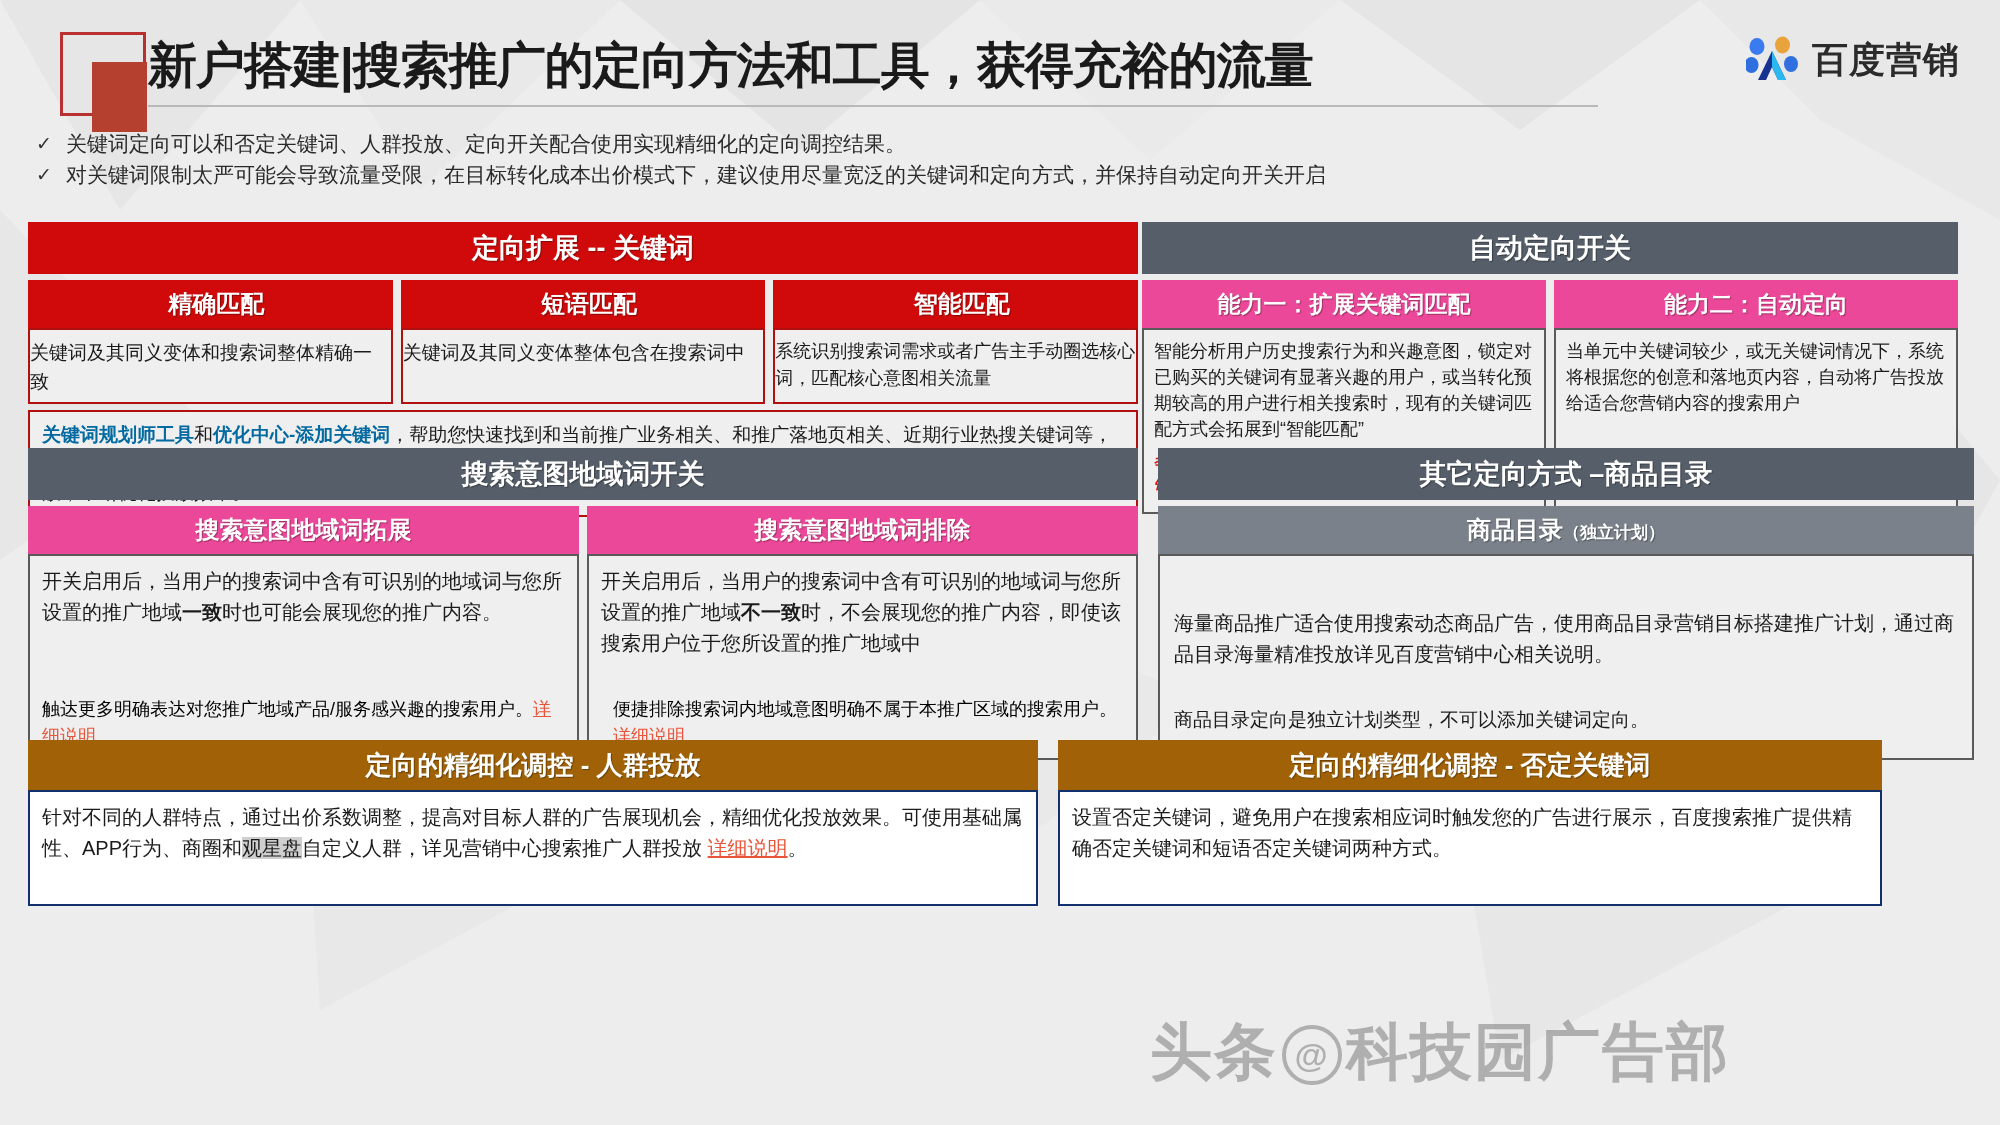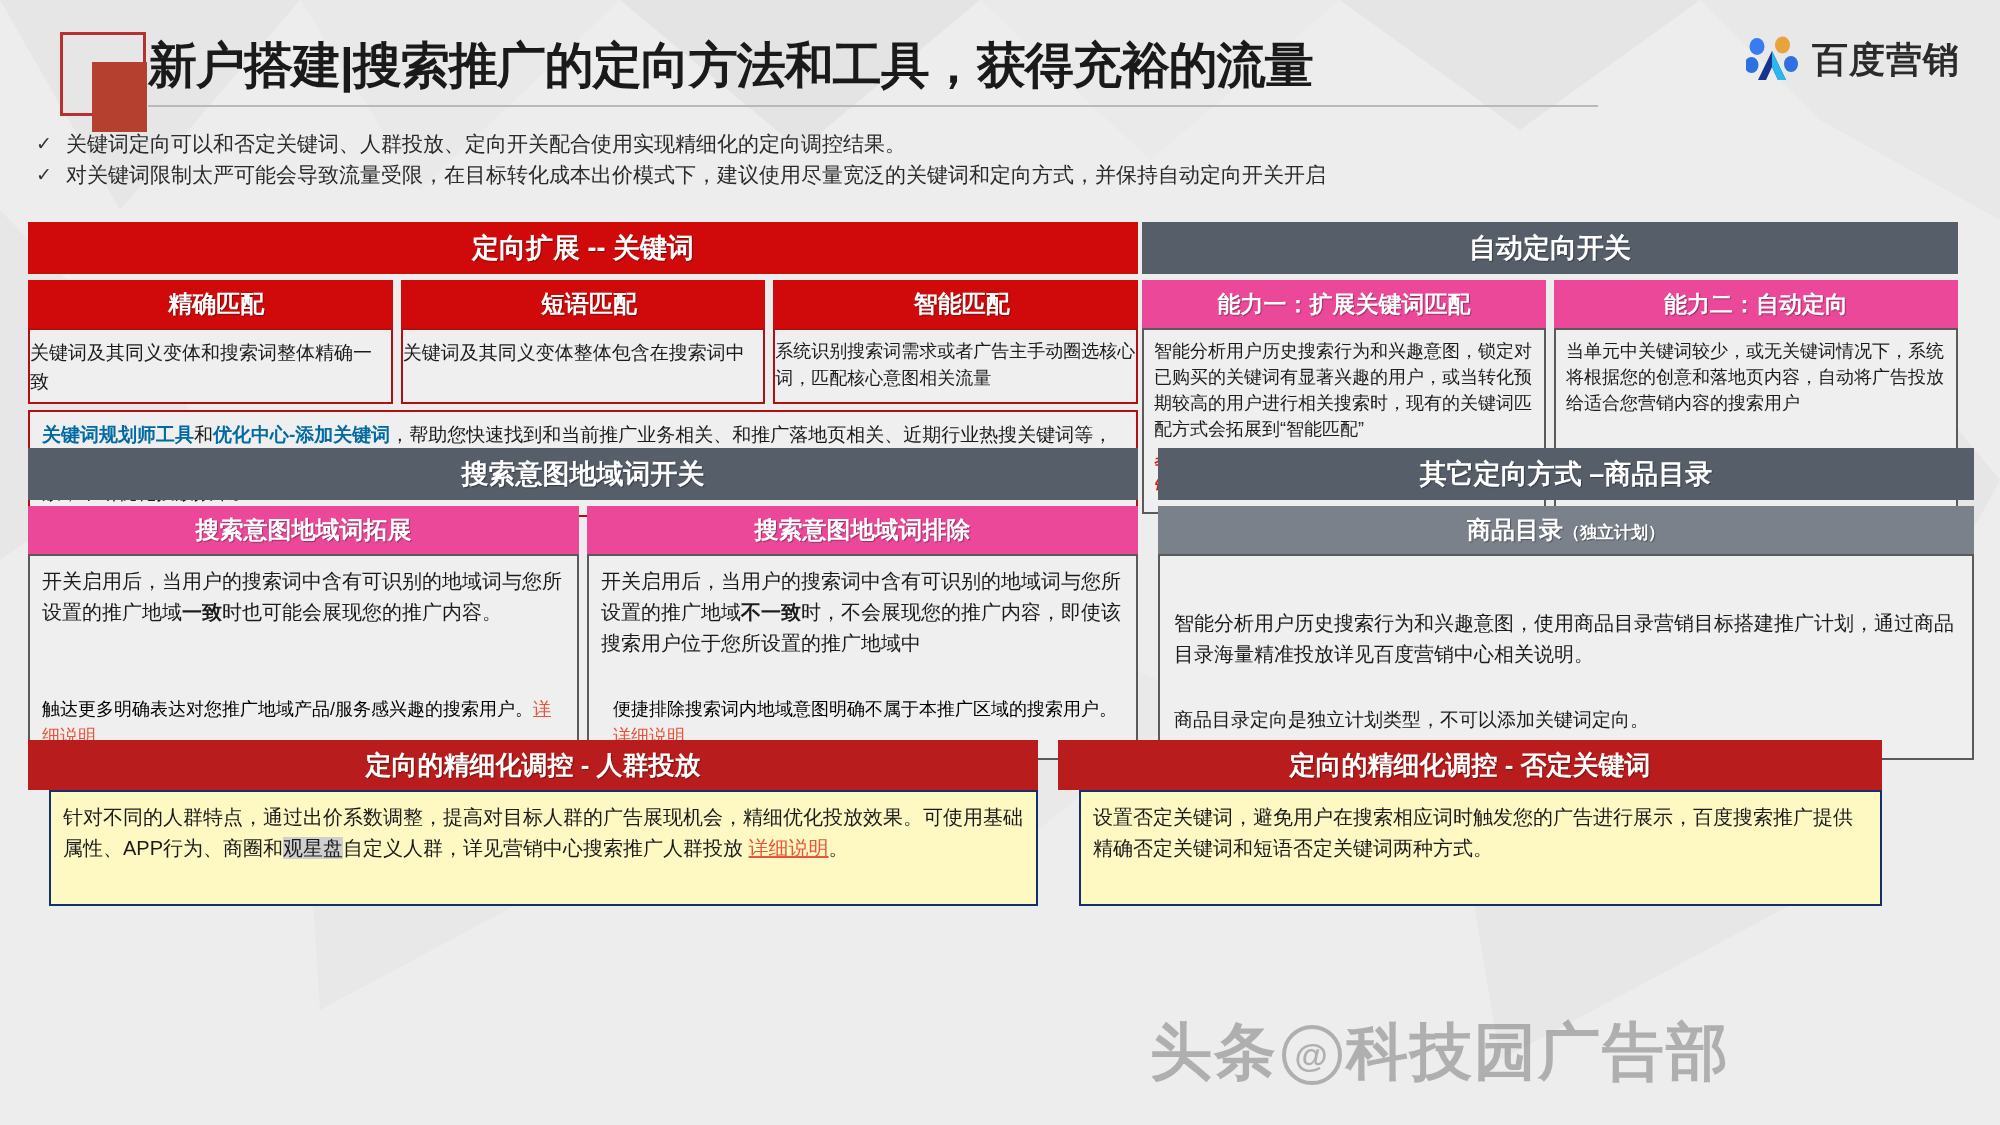--- a/index.html
+++ b/index.html
@@ -24,28 +24,28 @@
 
   
   .bullets{position:absolute;left:34px;top:128px;width:1940px;}
   .bullet{display:flex;align-items:flex-start;gap:12px;font-size:21px;color:#2a2a2a;line-height:31px;}
   .bullet .chk{font-size:19px;color:#333;width:20px;flex:0 0 20px;text-align:center;}
 
   
   .panel-head{color:#fff;font-weight:bold;text-align:center;text-shadow:1px 1px 1px rgba(0,0,0,.35);}
   .red-bar{background:#d00a0a;}
   .gray-bar{background:#565e69;}
-  .navy-bar{background:#b91c1c;}
+  .navy-bar{background:#a16207;}
   .sub-red{background:#d00a0a;padding-left:12px;}
   .sub-gray{background:#ec4899;}
   .sub-gray2{background:#7a818a;}
 
   .box-red{border:2px solid #b01010;background:#efefef;}
   .box-gray{border:2px solid #5a5a5a;background:#efefef;}
-  .box-navy{border:2px solid #12306e;background:#fef9c3;margin-left:21px;}
+  .box-navy{border:2px solid #12306e;background:#ffffff;}
 
   .body-txt{font-size:19px;line-height:29px;color:#1b1b1b;}
   .red-txt{color:#0369a1;font-weight:bold;}
   .red-ital{color:#e8100f;font-weight:bold;font-style:italic;}
   .link{color:#e8553a;text-decoration:underline;}
   .hl-gray{background:#cfcfcf;}
   .b{font-weight:bold;}
 
   
   #secA{position:absolute;left:28px;top:222px;width:1110px;}
@@ -198,21 +198,21 @@
           <div class="foot" style="left:24px;"><span>便捷排除搜索词内地域意图明确不属于本推广区域的搜索用户。</span><span class="link">详细说明</span></div>
         </div>
       </div>
     </div>
   </div>
 
   <div id="secD">
     <div class="panel-head gray-bar hd">其它定向方式 –商品目录</div>
     <div class="panel-head sub-gray2 colhd"><span>商品目录</span><span style="font-size:17px;">（独立计划）</span></div>
     <div class="box-gray colbody">
-      <div class="p1 body-txt" style="font-size:20px;line-height:31px;">智能分析用户历史搜索行为和兴趣意图，使用商品目录营销目标搭建推广计划，通过商品目录海量精准投放详见百度营销中心相关说明。</div>
+      <div class="p1 body-txt" style="font-size:20px;line-height:31px;">海量商品推广适合使用搜索动态商品广告，使用商品目录营销目标搭建推广计划，通过商品目录海量精准投放详见百度营销中心相关说明。</div>
       <div class="p2 body-txt" style="font-size:19px;line-height:29px;">商品目录定向是独立计划类型，不可以添加关键词定向。</div>
     </div>
   </div>
 
   <div id="secE">
     <div class="panel-head navy-bar navy-hd">定向的精细化调控 - 人群投放</div>
     <div class="box-navy navy-body body-txt" style="font-size:20px;line-height:31px;"><span>针对不同的人群特点，通过出价系数调整，提高对目标人群的广告展现机会，精细优化投放效果。可使用基础属性、APP行为、商圈和</span><span class="hl-gray">观星盘</span><span>自定义人群，详见营销中心搜索推广人群投放 </span><span class="link">详细说明</span><span>。</span></div>
   </div>
 
   <div id="secF">

